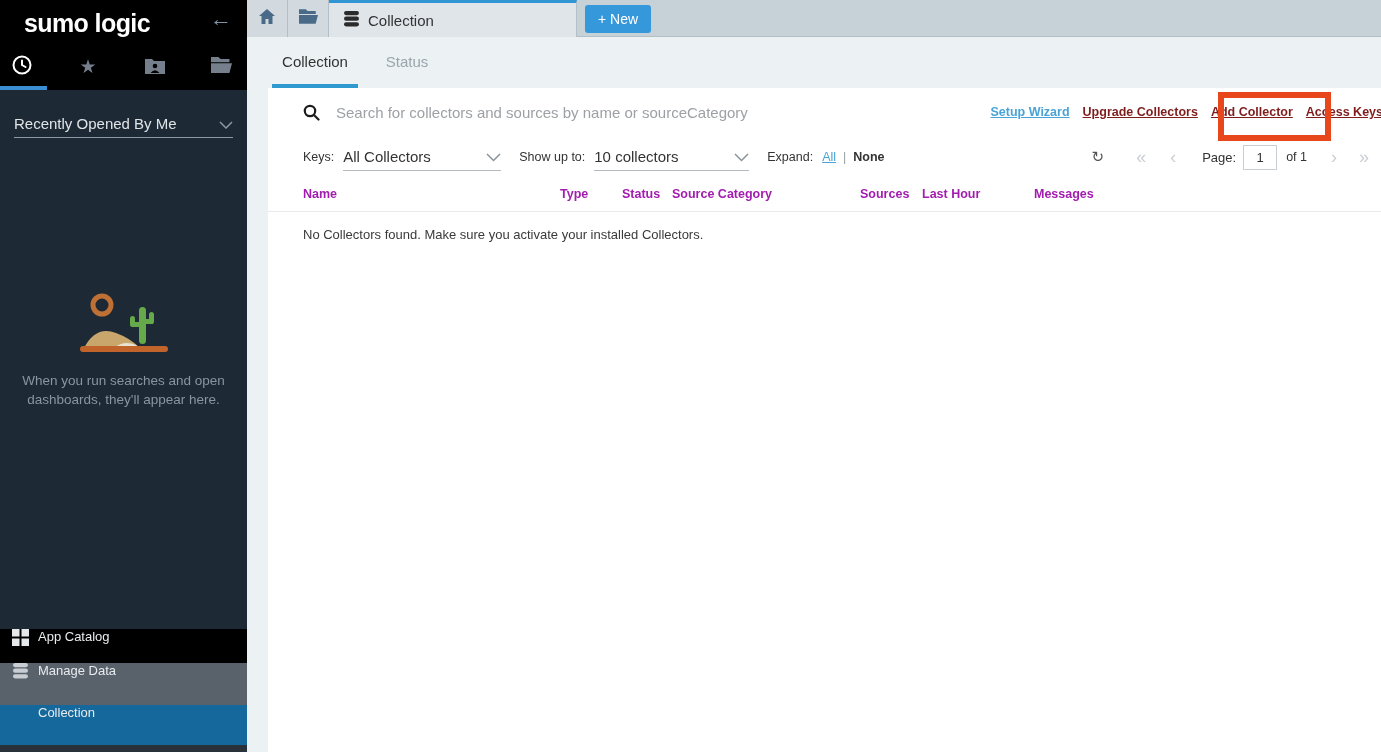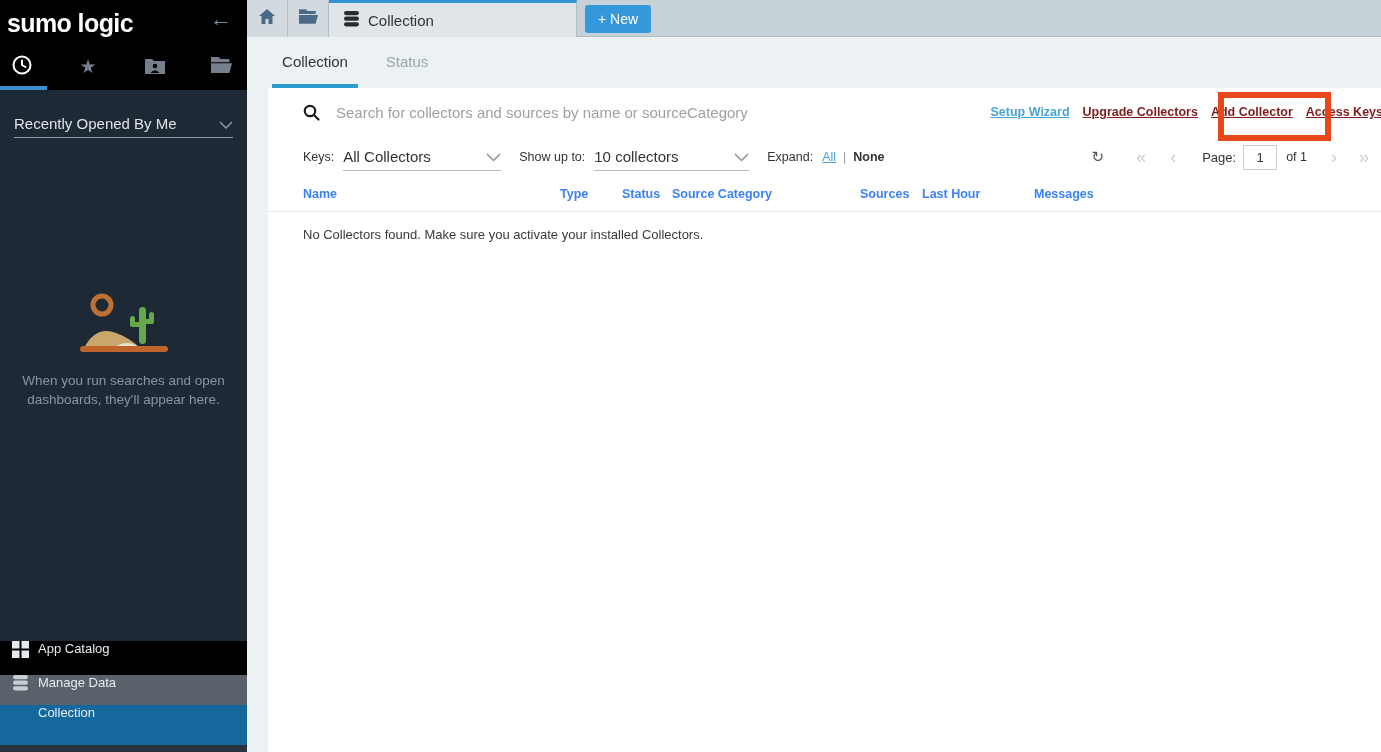--- a/index.html
+++ b/index.html
@@ -5,41 +5,41 @@
   * { box-sizing: border-box; }
   html,body { margin:0; padding:0; }
   body {
     width:1381px; height:752px; position:relative; overflow:hidden;
     font-family:"Liberation Sans", sans-serif; background:#ecf1f4;
   }
 
   
   .sidebar { position:absolute; left:0; top:0; width:247px; height:752px; background:#1d2935; }
   .sb-header { position:absolute; top:0; left:0; width:247px; height:90px; background:#000; }
-  .logo { position:absolute; left:7px; top:9px; font-size:25px; font-weight:bold; color:#fff; letter-spacing:-0.6px; }
+  .logo { position:absolute; left:24px; top:9px; font-size:25px; font-weight:bold; color:#fff; letter-spacing:-0.6px; }
   .back-btn { position:absolute; right:15px; top:6px; font-size:22px; color:#7e93a7; cursor:pointer; }
   .icon-tab { position:absolute; top:54px; width:26px; height:26px; display:flex; align-items:center; justify-content:center; cursor:pointer; }
   .it-clock { left:9px; } .it-star { left:75px; } .it-shared { left:142px; } .it-folder { left:208px; }
   .it-star span { font-size:19px; color:#75808c; line-height:20px; }
   .active-underline { position:absolute; left:0; bottom:0; width:47px; height:4px; background:#3b8ed1; }
 
   .recent-row { position:absolute; top:110px; left:14px; width:219px; height:28px;
     border-bottom:1px solid #8f99a3; display:flex; align-items:center; cursor:pointer; }
   .recent-label { font-size:15px; color:#e0e4e7; flex:1; }
 
   .empty-state { position:absolute; top:291px; left:0; width:247px; text-align:center; }
   .empty-title { margin-top:26px; font-size:26px; color:#79828f; font-weight:normal; }
   .empty-desc { margin-top:8px; font-size:13.5px; color:#8b95a1; line-height:19px; }
 
   .sb-nav { position:absolute; left:0; bottom:0; width:247px; }
   .nav-item { display:flex; align-items:flex-start; color:#e8ebee; font-size:13px; cursor:pointer; }
   .nav-icon { width:20px; margin-left:10px; display:flex; justify-content:center; }
   .nav-label { margin-left:8px; }
   .nav-app { height:34px; background:#000; }
-  .nav-manage { height:30px; background:#59616b; }
+  .nav-manage { height:42px; background:#59616b; }
   .nav-collection { height:40px; background:#15689b; padding-left:38px; }
   .nav-sliver { height:7px; background:#29323b; }
 
   
   .main { position:absolute; left:247px; top:0; width:1134px; height:752px; }
   .topbar { position:absolute; top:0; left:0; width:1134px; height:37px; background:#c7d1d8; border-bottom:1px solid #b3bfc7; }
   .tb-btn { position:absolute; top:0; width:41px; height:37px; background:#d2dae0; border-right:1px solid #b3bfc7;
     display:flex; align-items:center; justify-content:center; cursor:pointer; }
   .tb-home { left:0; } .tb-folder { left:41px; }
   .tb-tab { position:absolute; left:82px; top:0; width:248px; height:37px; background:#dfe5e9;
@@ -79,21 +79,21 @@
   .pager-cluster { position:absolute; right:12px; top:0; height:34px; display:flex; align-items:center; }
   .refresh-btn { font-size:15px; color:#555; cursor:pointer; }
   .pg-arrow { font-size:18px; color:#c9cfd4; cursor:default; line-height:16px; }
   .pg-first { margin-left:32px; } .pg-prev { margin-left:24px; }
   .page-label { margin-left:26px; font-size:13px; color:#333; }
   .page-input { width:34px; height:25px; margin-left:7px; border:1px solid #c9ced3; text-align:center;
     font-size:13px; color:#333; font-family:"Liberation Sans",sans-serif; }
   .of-label { margin-left:9px; font-size:12.5px; color:#333; }
   .pg-next { margin-left:24px; } .pg-last { margin-left:22px; }
 
-  .table-head { display:flex; padding:13px 0 10px 35px; font-size:12.5px; font-weight:bold; color:#3b82f6;
+  .table-head { display:flex; padding:13px 0 10px 35px; font-size:12.5px; font-weight:bold; color:#a21caf;
     border-bottom:1px solid #e7eaec; }
   .col-name { width:257px; } .col-type { width:62px; } .col-status { width:50px; }
   .col-srccat { width:188px; } .col-sources { width:62px; } .col-lasthour { width:112px; } .col-messages { flex:1; }
 
   .empty-msg { padding:15px 0 0 35px; font-size:13px; color:#3a3a3a; }
 
   
   .annotation { position:absolute; left:1218px; top:92px; width:113px; height:49px;
     border:6px solid #e8471c; z-index:30; pointer-events:none; }
 </style>

